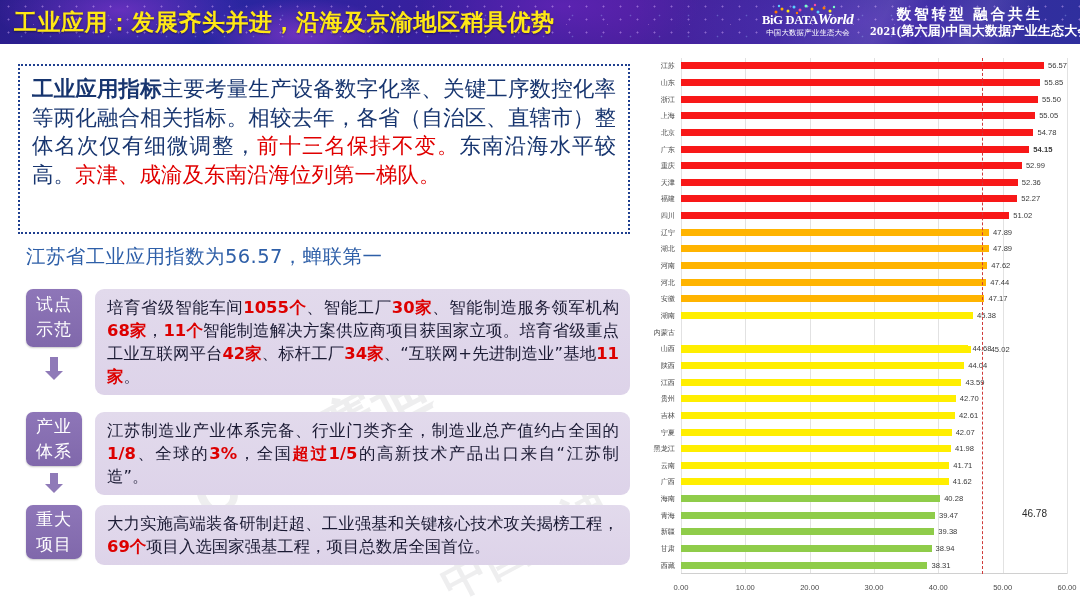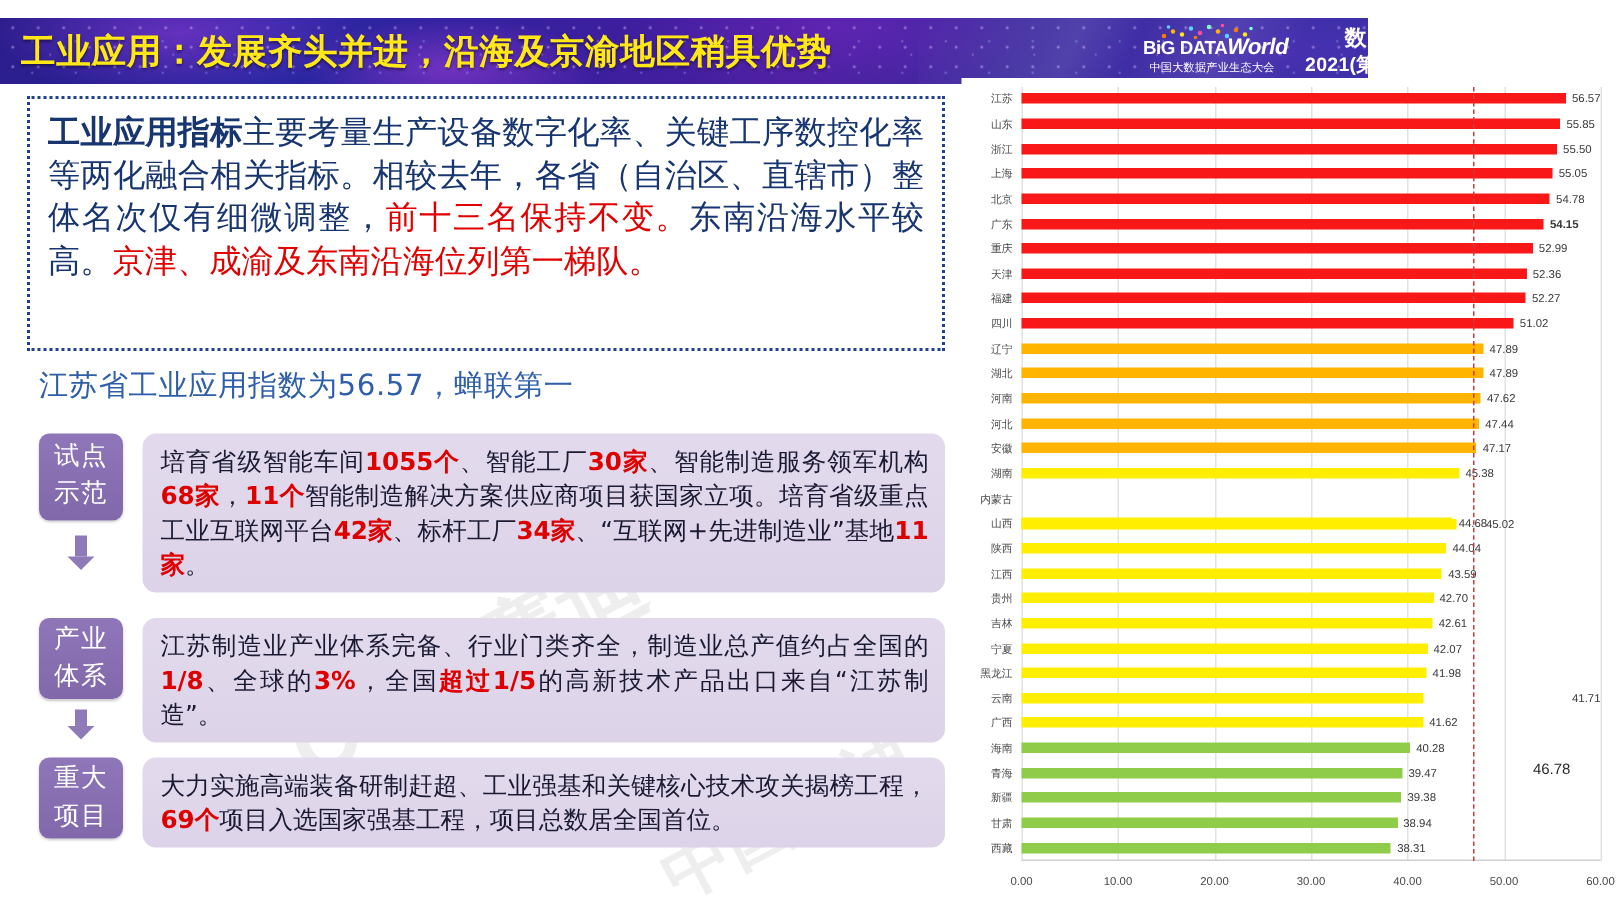--- a/index.html
+++ b/index.html
@@ -5,28 +5,29 @@
   * { margin:0; padding:0; box-sizing:border-box; }
   html,body { width:1080px; height:608px; overflow:hidden; }
   body {
     font-family:"Liberation Sans","DejaVu Sans",sans-serif;
     background:#ffffff;
     position:relative;
   }
 
   
   .header {
-    position:absolute; left:0; top:12px; width:912px; height:44px;
+    position:absolute; left:0; top:0; width:1080px; height:44px;
     background:
       radial-gradient(ellipse 180px 60px at 120px 10px, rgba(150,60,220,.55), rgba(150,60,220,0) 70%),
       radial-gradient(ellipse 140px 50px at 300px 34px, rgba(190,70,230,.45), rgba(190,70,230,0) 70%),
       radial-gradient(ellipse 200px 70px at 560px 6px, rgba(120,40,200,.45), rgba(120,40,200,0) 70%),
       radial-gradient(ellipse 260px 80px at 860px 22px, rgba(90,50,190,.55), rgba(90,50,190,0) 72%),
       linear-gradient(100deg,#2b1d8c 0%,#2726a0 20%,#3a1f9e 42%,#4a1f9e 58%,#3b2a9e 74%,#2f2f9e 100%);
     overflow:hidden;
+    font-family:Liberation Serif, serif;
   }
   .hdr-speckle {
     position:absolute; inset:0;
     background-image:
       radial-gradient(circle, rgba(220,180,255,.85) 0.8px, transparent 1.2px),
       radial-gradient(circle, rgba(160,200,255,.6) 0.7px, transparent 1.1px),
       radial-gradient(circle, rgba(255,200,255,.5) 0.6px, transparent 1px);
     background-size:17px 13px, 29px 21px, 41px 31px;
     background-position:0 0, 7px 5px, 13px 9px;
     opacity:.55;
@@ -346,21 +347,21 @@
         <span class="bar-val">42.61</span>
       </div>
       <div class="bar-row" style="top: 369.516px;">
         <div class="bar" style="width: 270.65px; background: rgb(255, 238, 0);"></div>
         <span class="bar-val">42.07</span>
       </div>
       <div class="bar-row" style="top: 386.161px;">
         <div class="bar" style="width: 270.071px; background: rgb(255, 238, 0);"></div>
         <span class="bar-val">41.98</span>
       </div>
-      <div class="bar-row" style="top: 402.806px; justify-content: space-between;">
+      <div class="bar-row" style="top: 402.806px;">
         <div class="bar" style="width: 268.334px; background: rgb(255, 238, 0);"></div>
         <span class="bar-val">41.71</span>
       </div>
       <div class="bar-row" style="top: 419.452px;">
         <div class="bar" style="width: 267.755px; background: rgb(255, 238, 0);"></div>
         <span class="bar-val">41.62</span>
       </div>
       <div class="bar-row" style="top: 436.097px;">
         <div class="bar" style="width: 259.135px; background: rgb(143, 204, 74);"></div>
         <span class="bar-val">40.28</span>

